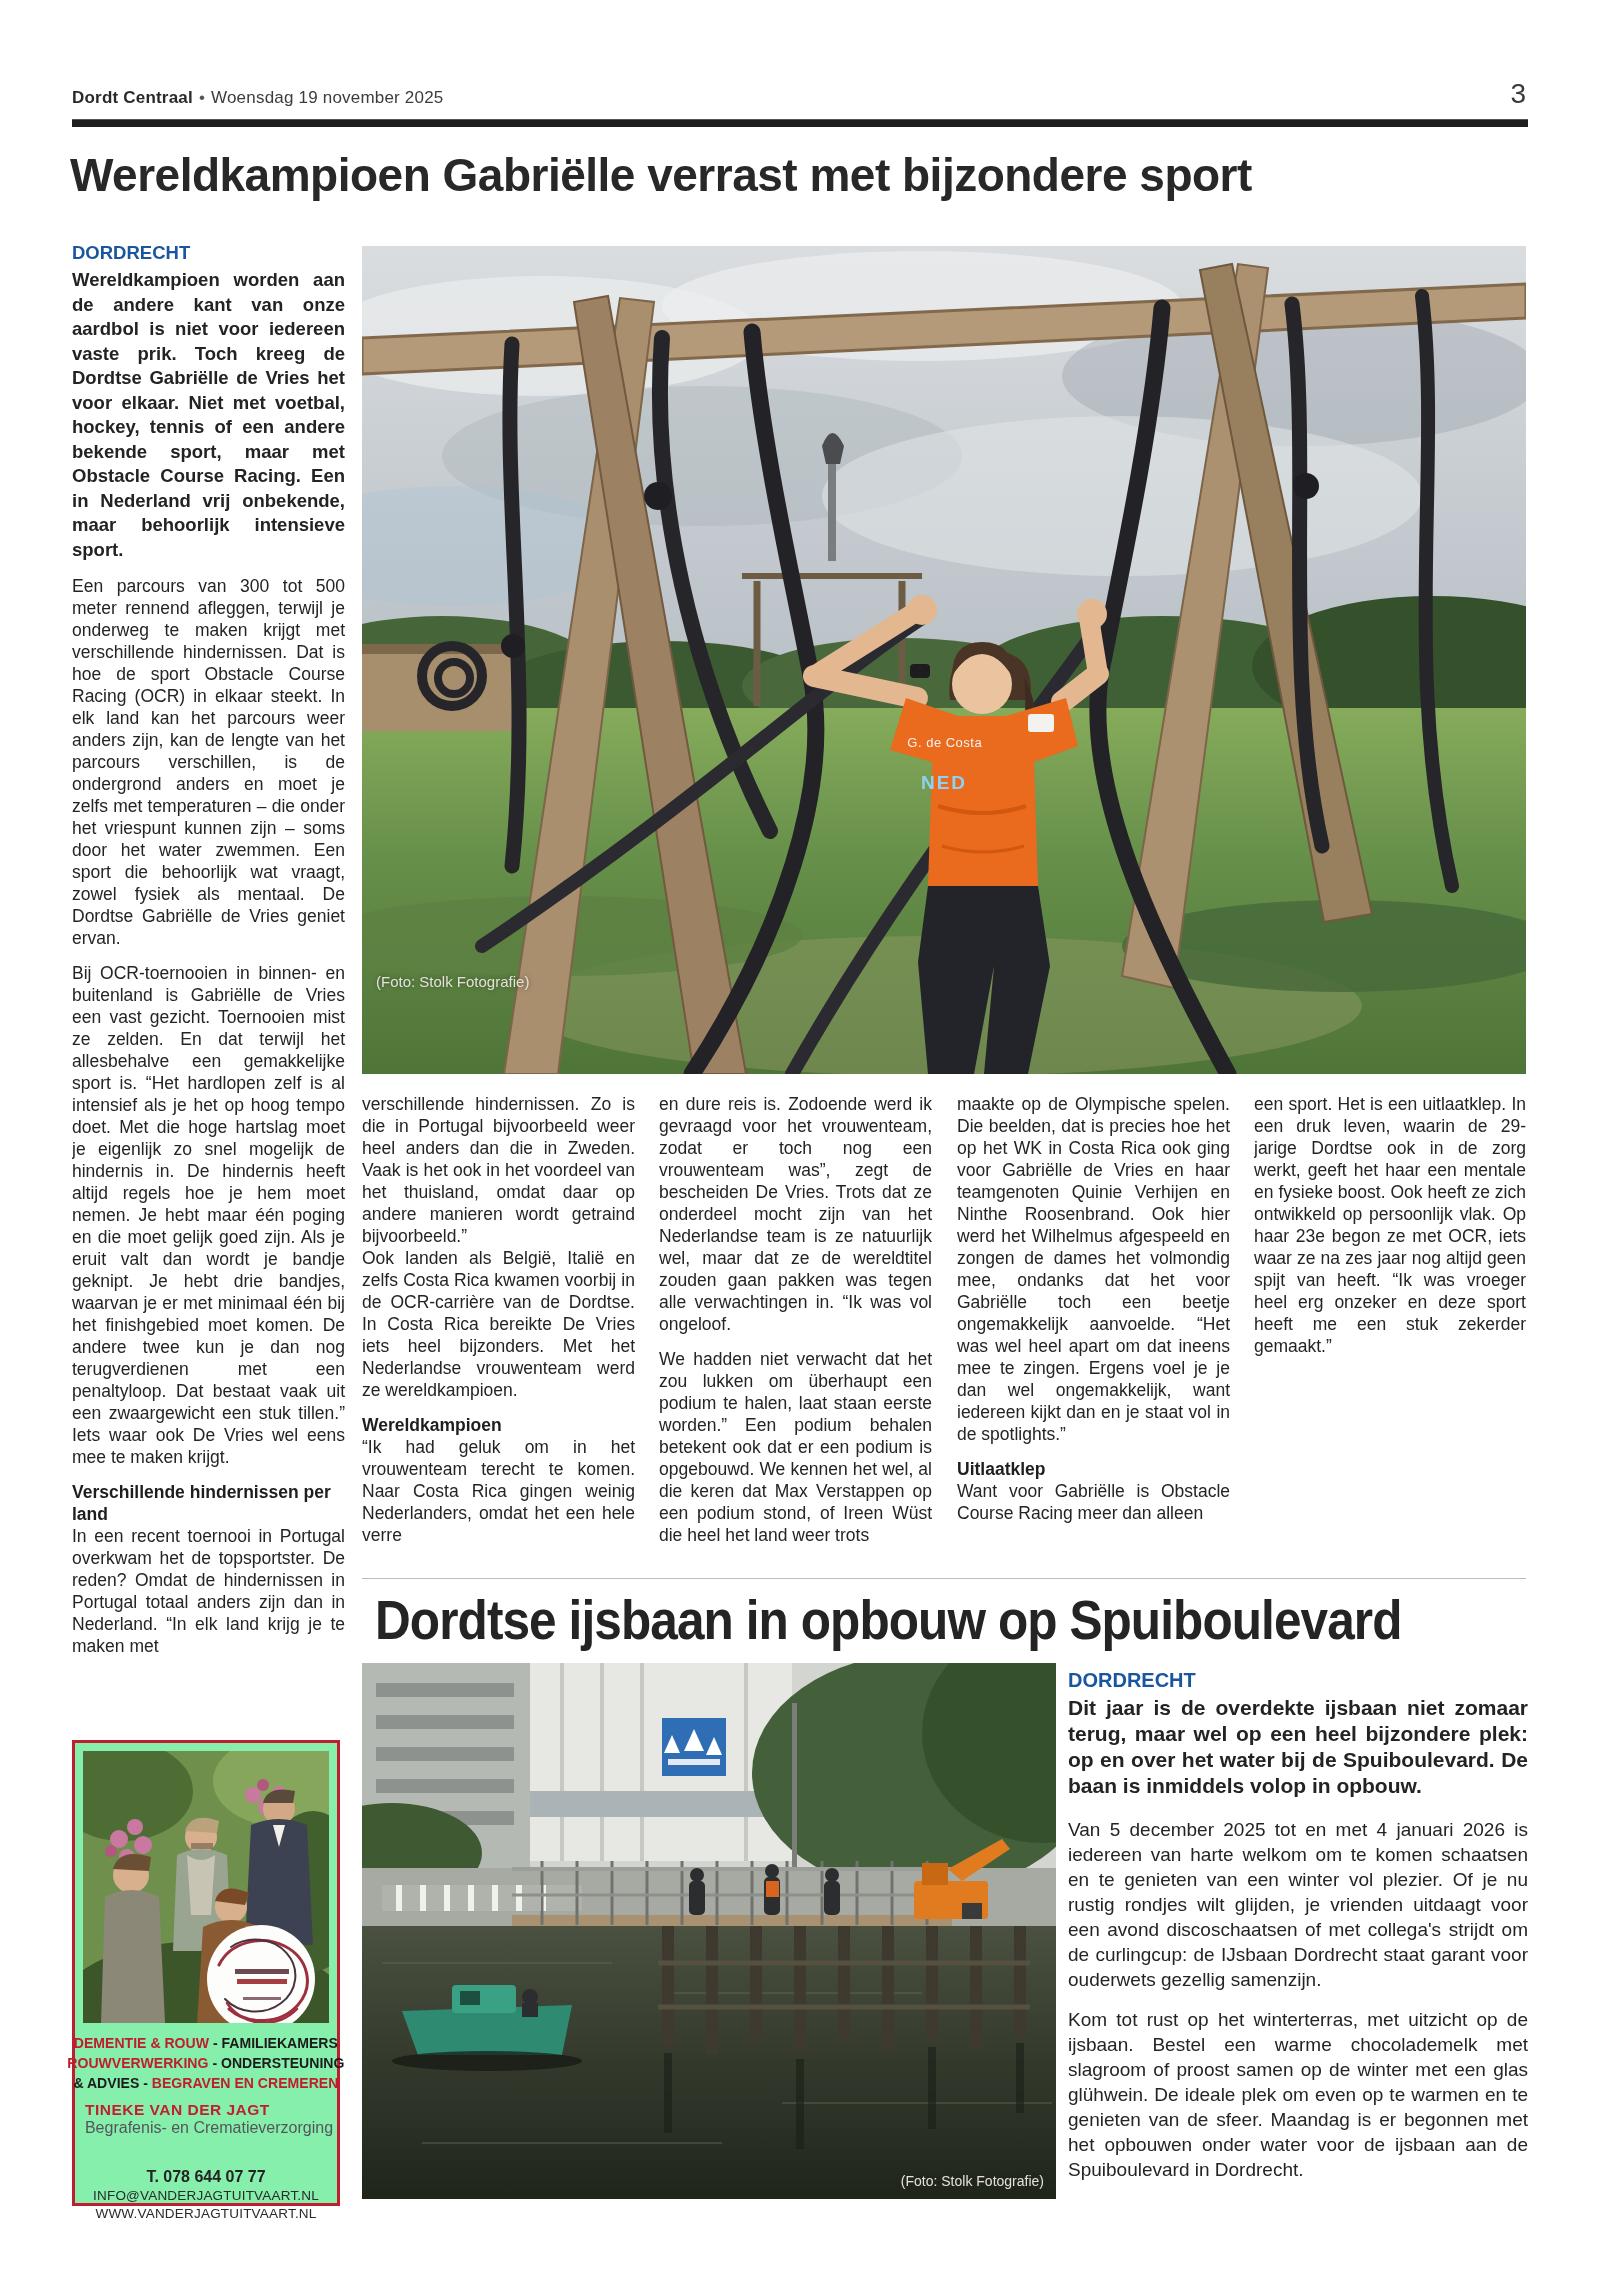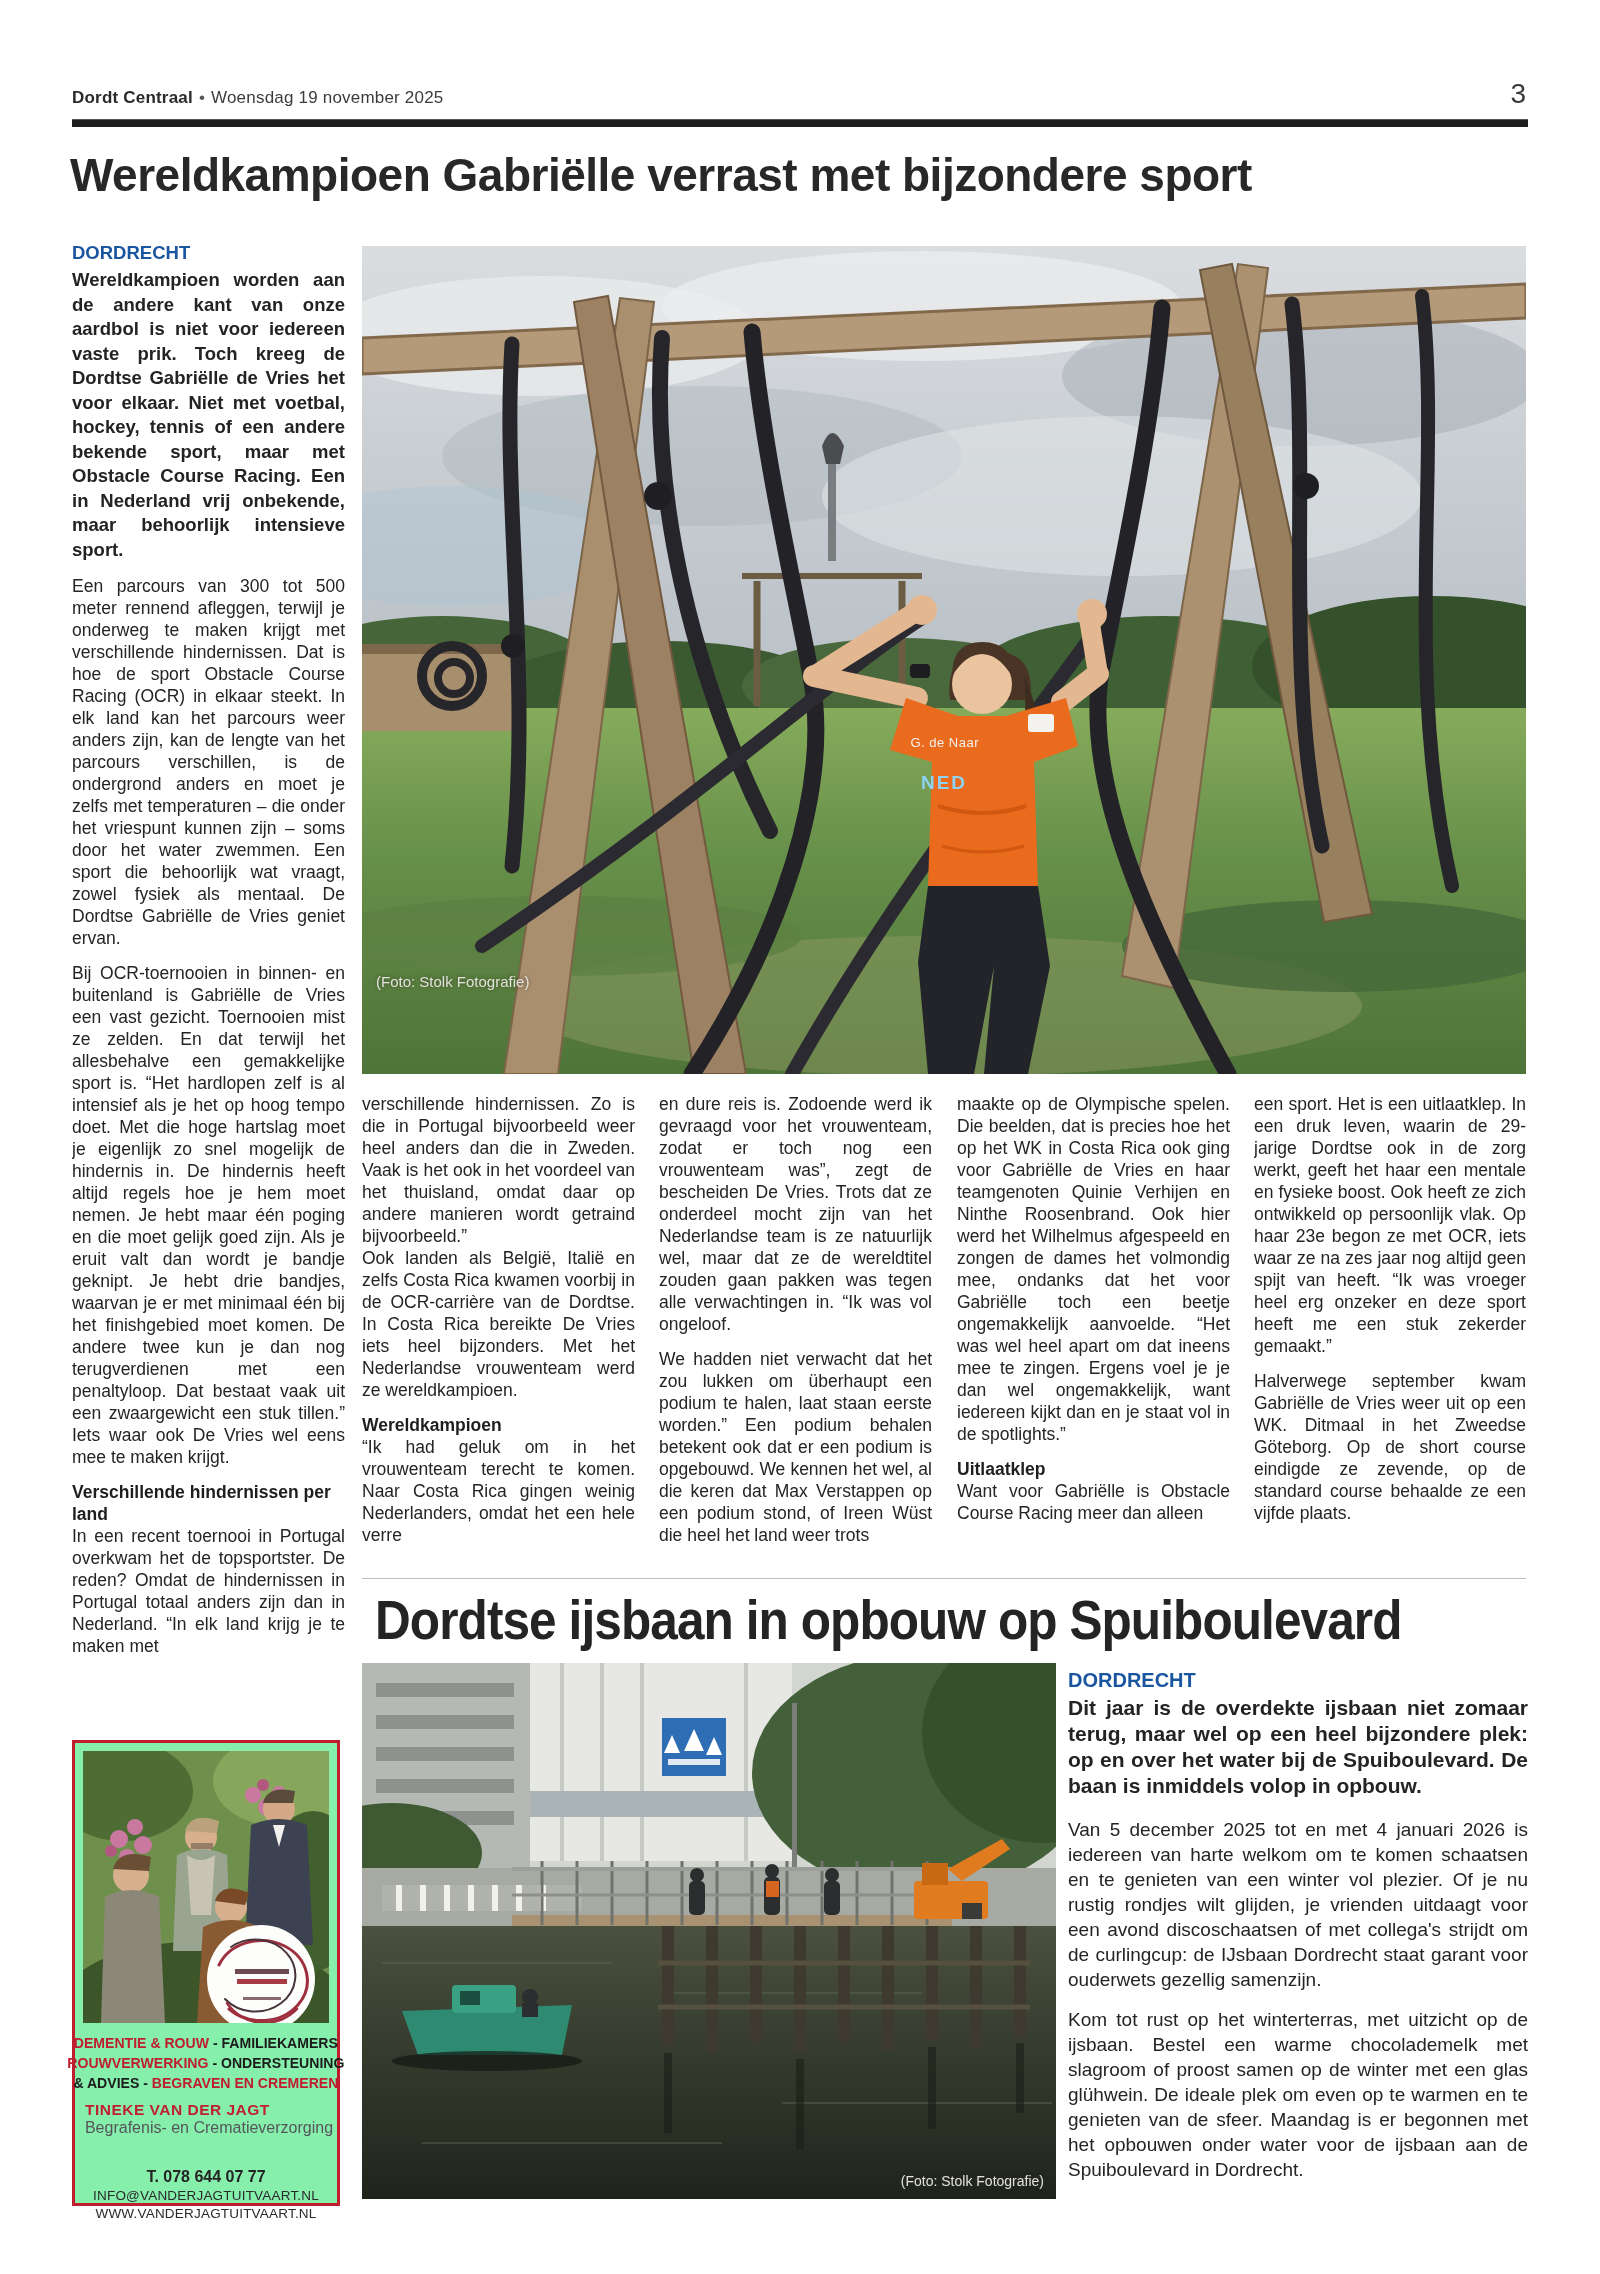--- a/index.html
+++ b/index.html
@@ -160,21 +160,21 @@
         <path d="M590 430 q0 -34 30 -34 q32 0 30 34 q-14 -22 -30 -22 q-16 0 -30 22" fill="#4a3426"></path>
         <path d="M662 430 q20 40 10 86 l-14 -6 q8 -44 4 -80 z" fill="#3f2c20"></path>
         <path d="M596 470 L644 470 L704 452 L716 500 L672 516 L676 640 L566 640 L570 516 L528 504 L544 452 Z" fill="#ea6a1e"></path>
         <path d="M576 560 q44 14 88 0" stroke="#d2570f" stroke-width="4" fill="none"></path>
         <path d="M580 600 q40 12 82 0" stroke="#d2570f" stroke-width="3" fill="none"></path>
         <rect x="666" y="468" width="26" height="18" rx="3" fill="#f4f2ee"></rect>
         <path d="M566 640 L676 640 L688 720 L666 828 L622 828 L632 720 L612 828 L566 828 L556 716 Z" fill="#23232a"></path>
       </g>
       <text x="18" y="806" font-family="Liberation Sans, sans-serif" font-size="0" fill="none"> </text>
     </svg>
-    <div class="shirt-name"><span class="shirt-name-inner">G. de Naar</span></div>
+    <div class="shirt-name"><span class="shirt-name-inner">G. de Costa</span></div>
     <div class="shirt-ned">NED</div>
     <figcaption class="cap cap1">(Foto: Stolk Fotografie)</figcaption>
   </figure>
 
   <div class="bodycol colB">
     <p class="nogap">verschillende hindernissen. Zo is die in Portugal bijvoorbeeld weer heel anders dan die in Zweden. Vaak is het ook in het voordeel van het thuisland, omdat daar op andere manieren wordt getraind bijvoorbeeld.”</p>
     <p>Ook landen als België, Italië en zelfs Costa Rica kwamen voorbij in de OCR-carrière van de Dordtse. In Costa Rica bereikte De Vries iets heel bijzonders. Met het Nederlandse vrouwenteam werd ze wereldkampioen.</p>
     <h3>Wereldkampioen</h3>
     <p>“Ik had geluk om in het vrouwenteam terecht te komen. Naar Costa Rica gingen weinig Nederlanders, omdat het een hele verre</p>
   </div>
@@ -182,21 +182,20 @@
     <p>en dure reis is. Zodoende werd ik gevraagd voor het vrouwenteam, zodat er toch nog een vrouwenteam was”, zegt de bescheiden De Vries. Trots dat ze onderdeel mocht zijn van het Nederlandse team is ze natuurlijk wel, maar dat ze de wereldtitel zouden gaan pakken was tegen alle verwachtingen in. “Ik was vol ongeloof.</p>
     <p>We hadden niet verwacht dat het zou lukken om überhaupt een podium te halen, laat staan eerste worden.” Een podium behalen betekent ook dat er een podium is opgebouwd. We kennen het wel, al die keren dat Max Verstappen op een podium stond, of Ireen Wüst die heel het land weer trots</p>
   </div>
   <div class="bodycol colD">
     <p>maakte op de Olympische spelen. Die beelden, dat is precies hoe het op het WK in Costa Rica ook ging voor Gabriëlle de Vries en haar teamgenoten Quinie Verhijen en Ninthe Roosenbrand. Ook hier werd het Wilhelmus afgespeeld en zongen de dames het volmondig mee, ondanks dat het voor Gabriëlle toch een beetje ongemakkelijk aanvoelde. “Het was wel heel apart om dat ineens mee te zingen. Ergens voel je je dan wel ongemakkelijk, want iedereen kijkt dan en je staat vol in de spotlights.”</p>
     <h3>Uitlaatklep</h3>
     <p>Want voor Gabriëlle is Obstacle Course Racing meer dan alleen</p>
   </div>
   <div class="bodycol colE">
     <p>een sport. Het is een uitlaatklep. In een druk leven, waarin de 29-jarige Dordtse ook in de zorg werkt, geeft het haar een mentale en fysieke boost. Ook heeft ze zich ontwikkeld op persoonlijk vlak. Op haar 23e begon ze met OCR, iets waar ze na zes jaar nog altijd geen spijt van heeft. “Ik was vroeger heel erg onzeker en deze sport heeft me een stuk zekerder gemaakt.”</p>
-    <p>Halverwege september kwam Gabriëlle de Vries weer uit op een WK. Ditmaal in het Zweedse Göteborg. Op de short course eindigde ze zevende, op de standard course behaalde ze een vijfde plaats.</p>
   </div>
 
   <div class="sep-line"></div>
 
   <h2>Dordtse ijsbaan in opbouw op Spuiboulevard</h2>
 
   <figure class="photo2">
     <svg width="694" height="536" viewBox="0 0 694 536">
       <defs>
         <linearGradient id="water" x1="0" y1="0" x2="0" y2="1">

